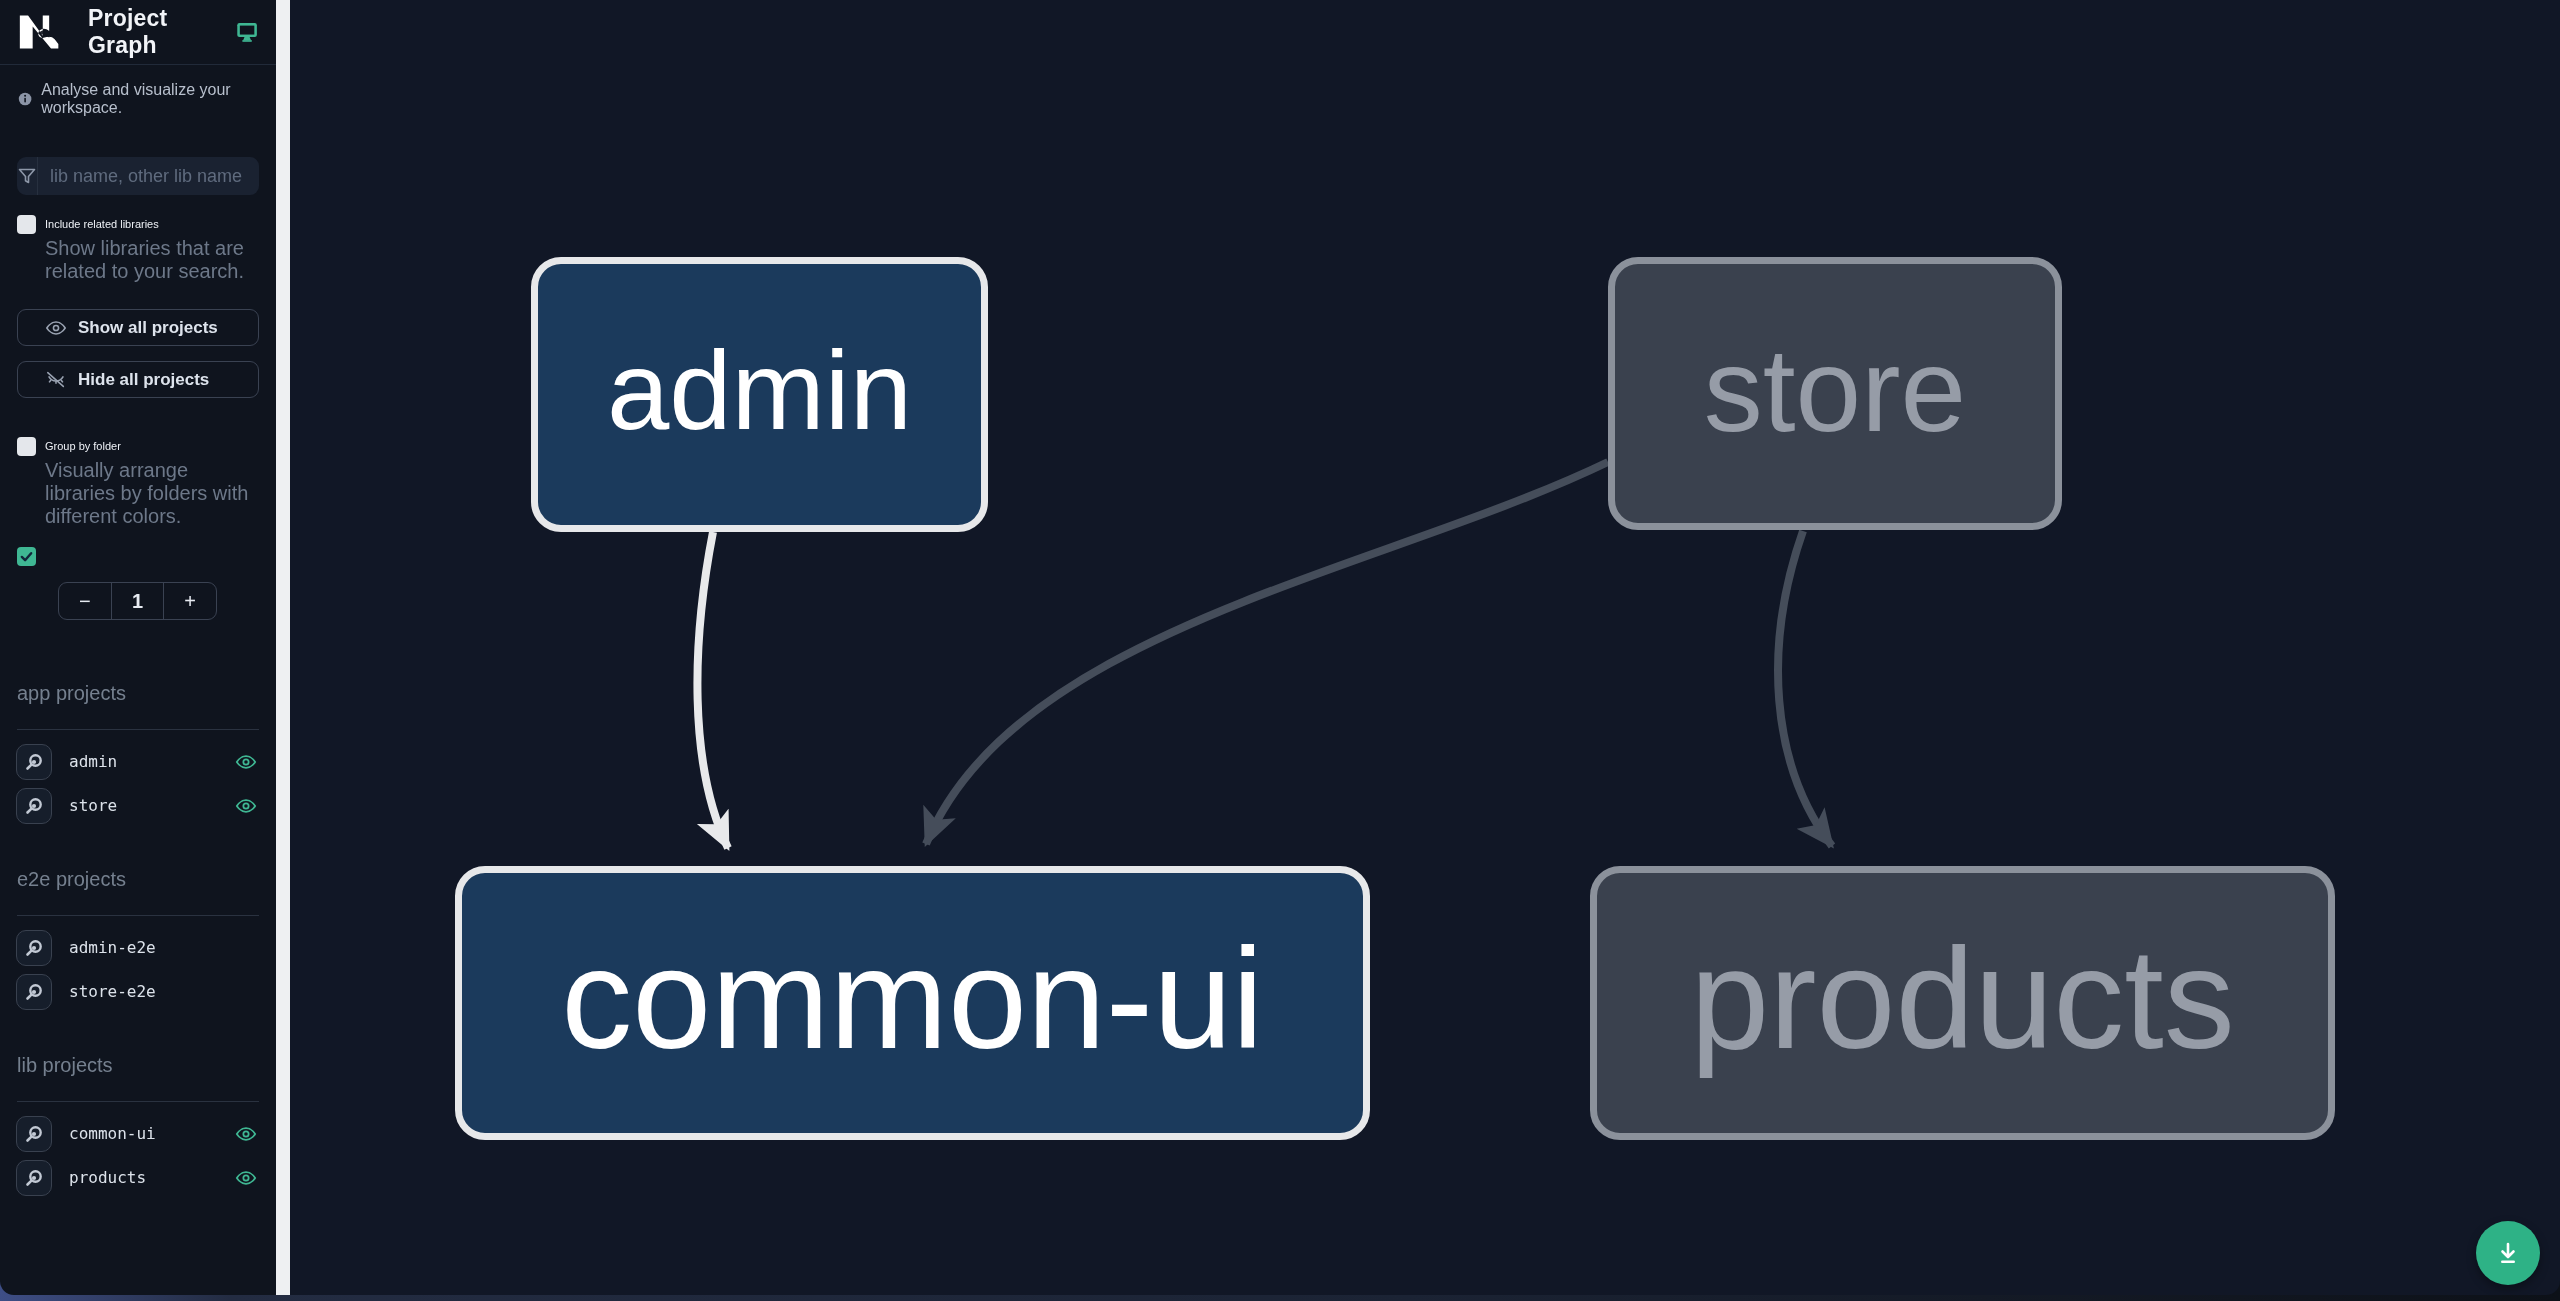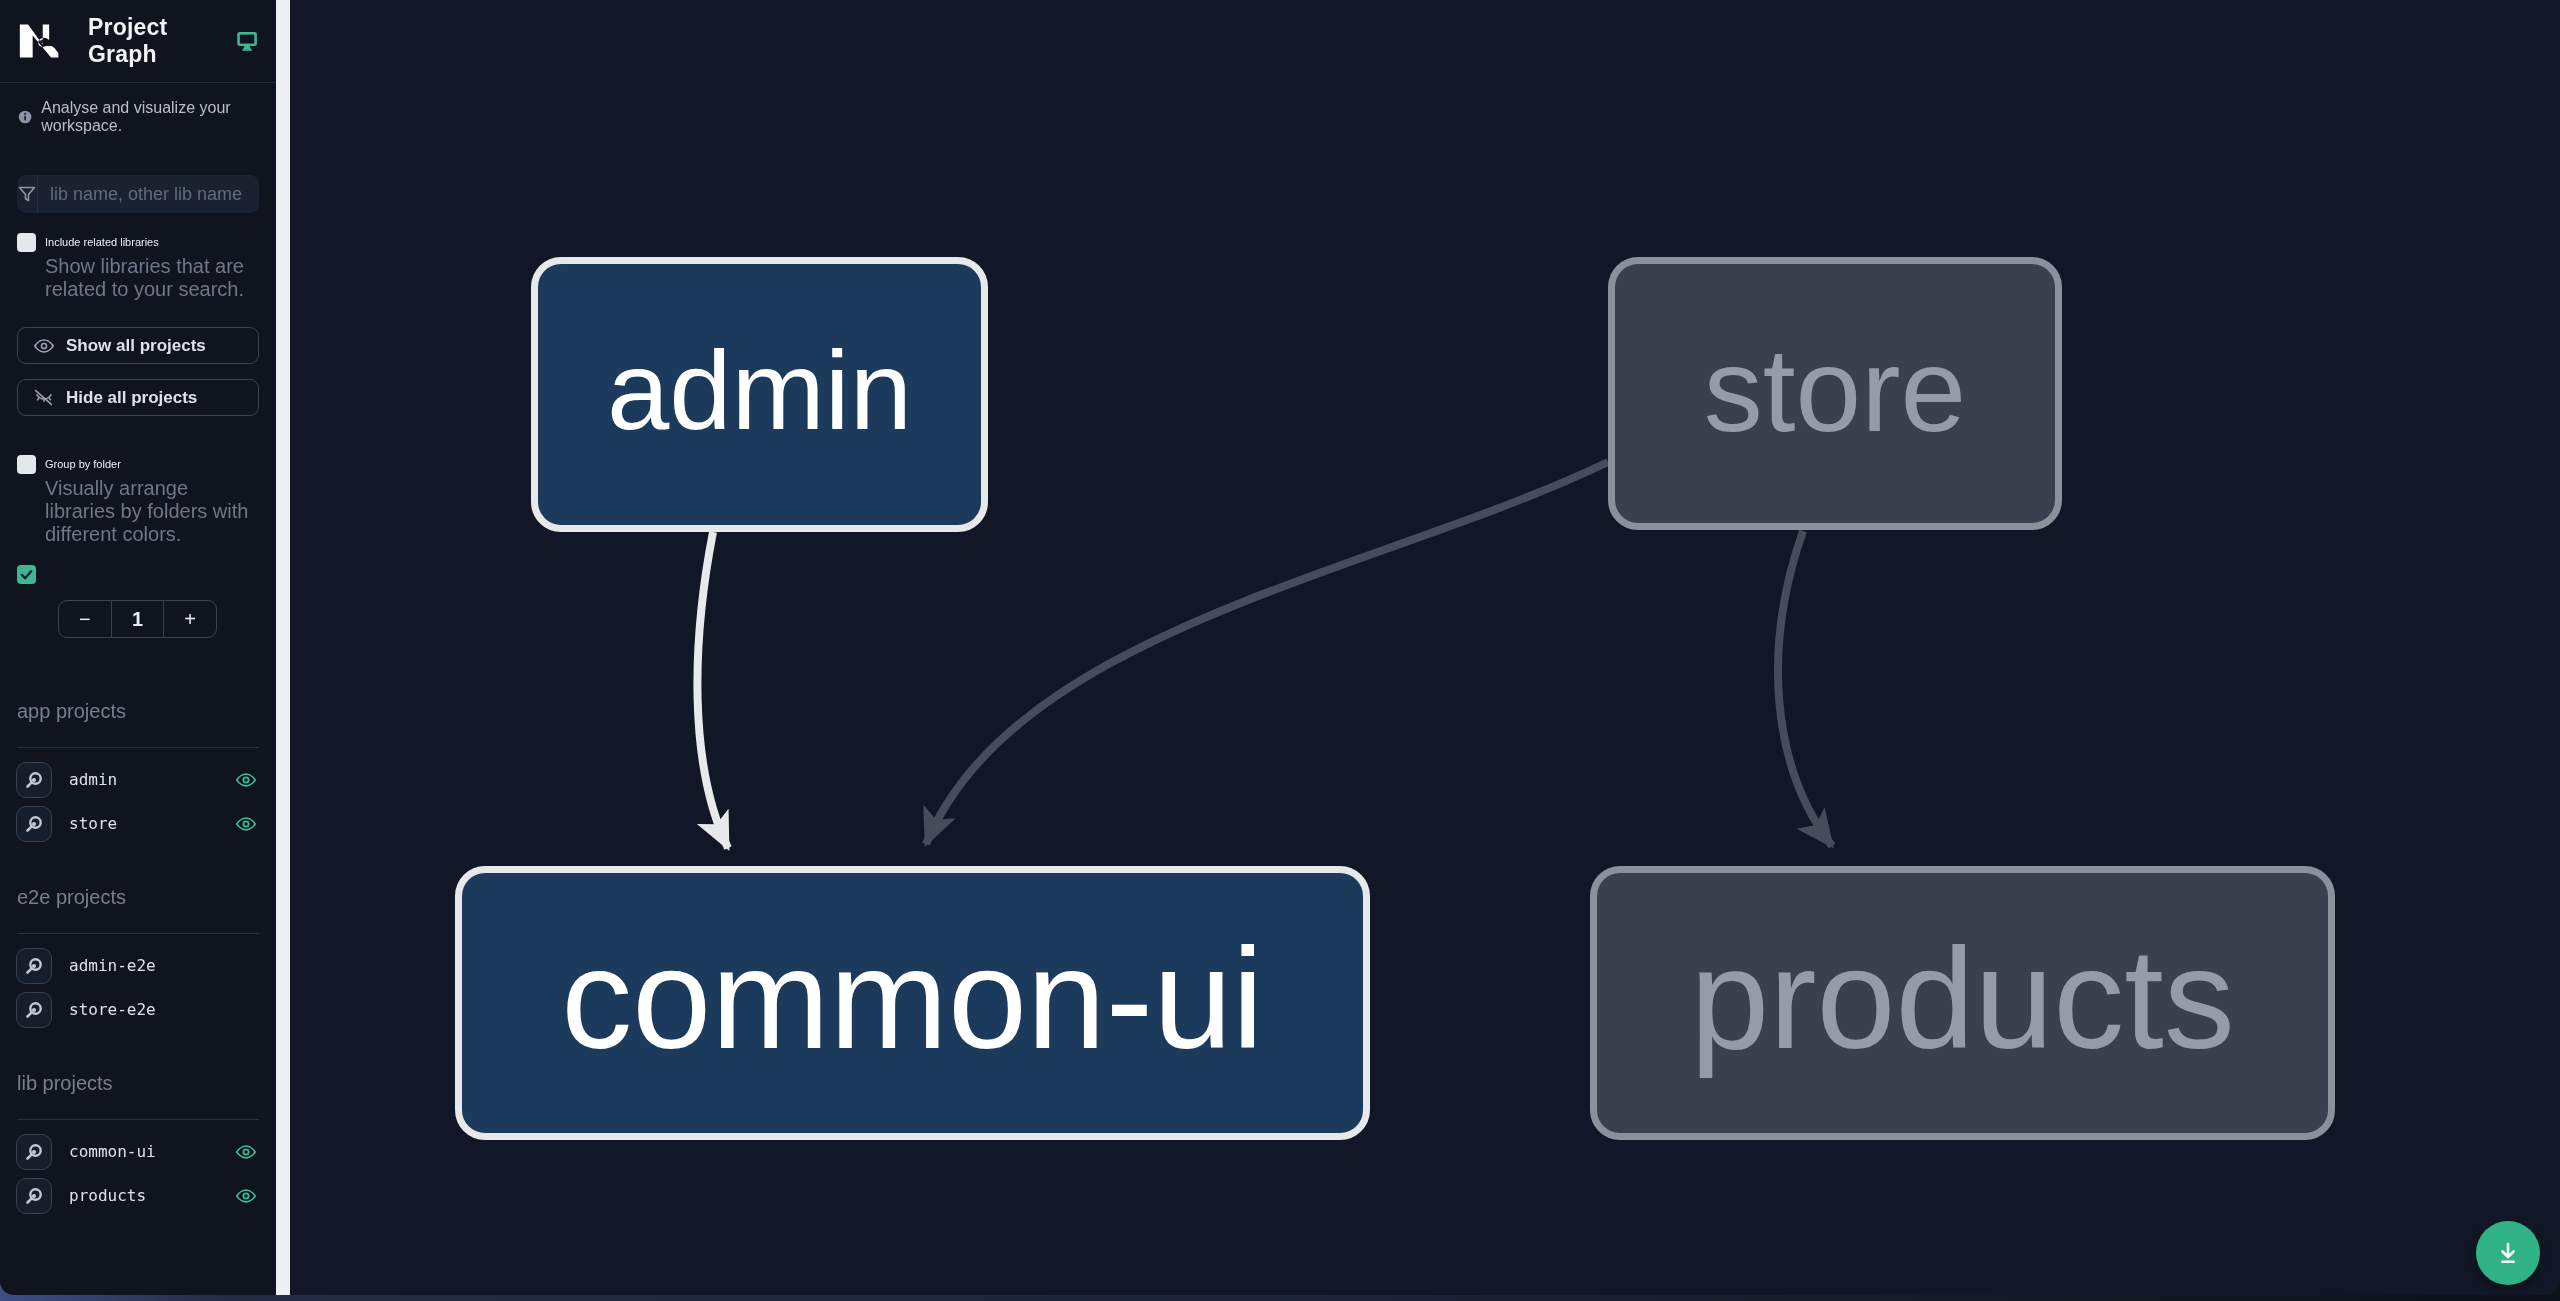--- a/index.html
+++ b/index.html
@@ -5,21 +5,21 @@
   * { margin:0; padding:0; box-sizing:border-box; }
   html,body { width:2560px; height:1301px; overflow:hidden;
     font-family:"Liberation Sans", sans-serif;
     background:linear-gradient(90deg,#3e4e86 0%,#232c42 9%,#1b2334 55%,#0d1118 100%);
   }
   .window { position:absolute; left:0; top:0; width:2560px; height:1295px;
     display:flex; border-bottom-left-radius:14px; border-bottom-right-radius:14px; overflow:hidden; }
 
   
   .sidebar { position:relative; width:276px; height:100%; background:#0f141e; flex:0 0 276px; overflow:hidden; }
-  .sb-header { height:83px; display:flex; align-items:center; padding:0 18px; border-bottom:1px solid #212a39; }
+  .sb-header { height:65px; display:flex; align-items:center; padding:0 18px; border-bottom:1px solid #212a39; }
   .nx-logo { width:44px; height:38px; flex:0 0 44px; }
   .sb-title { color:#f2f4f8; font-size:23px; font-weight:700; margin-left:26px; letter-spacing:.2px; }
   .monitor { margin-left:16px; width:26px; height:26px; }
 
   .info-row { display:flex; align-items:center; gap:9px; padding:0 18px; margin-top:16px; }
   .info-row .txt { color:#b7bfcc; font-size:16px; }
 
   .search { margin:40px 17px 0 17px; height:38px; background:#1a2231; border-radius:9px;
     display:flex; align-items:stretch; overflow:hidden; }
   .search .fcell { width:48px; display:flex; align-items:center; justify-content:center; border-right:1px solid #27303f; }
@@ -29,21 +29,21 @@
 
   .opt { display:flex; padding:0 17px; margin-top:18px; }
   .cbox { width:19px; height:19px; border-radius:4px; background:#e4e7eb; flex:0 0 19px; margin-top:2px;
     display:flex; align-items:center; justify-content:center; }
   .cbox.checked { background:#3fb793; }
   .opt .body { margin-left:9px; }
   .opt .lab { color:#eef1f6; font-size:11px; font-weight:400; line-height:23px; }
   .opt .desc { color:#6d7889; font-size:20px; line-height:23px; width:212px; margin-top:1px; }
 
   .btn { margin:0 17px; height:37px; border:1.5px solid #3a4252; border-radius:9px; background:transparent;
-    display:flex; align-items:center; gap:11px; padding:0 15px; cursor:pointer; width:242px; }
+    display:flex; align-items:center; gap:11px; padding:0 27px; cursor:pointer; width:242px; }
   .btn .blab { color:#dde3ec; font-size:17px; font-weight:700; }
   .btn1 { margin-top:26px; } .btn2 { margin-top:15px; }
 
   .stepper { margin:16px 0 0 58px; width:159px; height:38px; border:1.5px solid #3a4252; border-radius:9px;
     display:flex; overflow:hidden; }
   .stepper > div { flex:1; display:flex; align-items:center; justify-content:center; color:#e7ebf2; font-size:20px; }
   .stepper .sv { font-weight:700; }
   .stepper .sd, .stepper .si { cursor:pointer; }
   .stepper .sv { border-left:1px solid #3a4252; border-right:1px solid #3a4252; }
 

